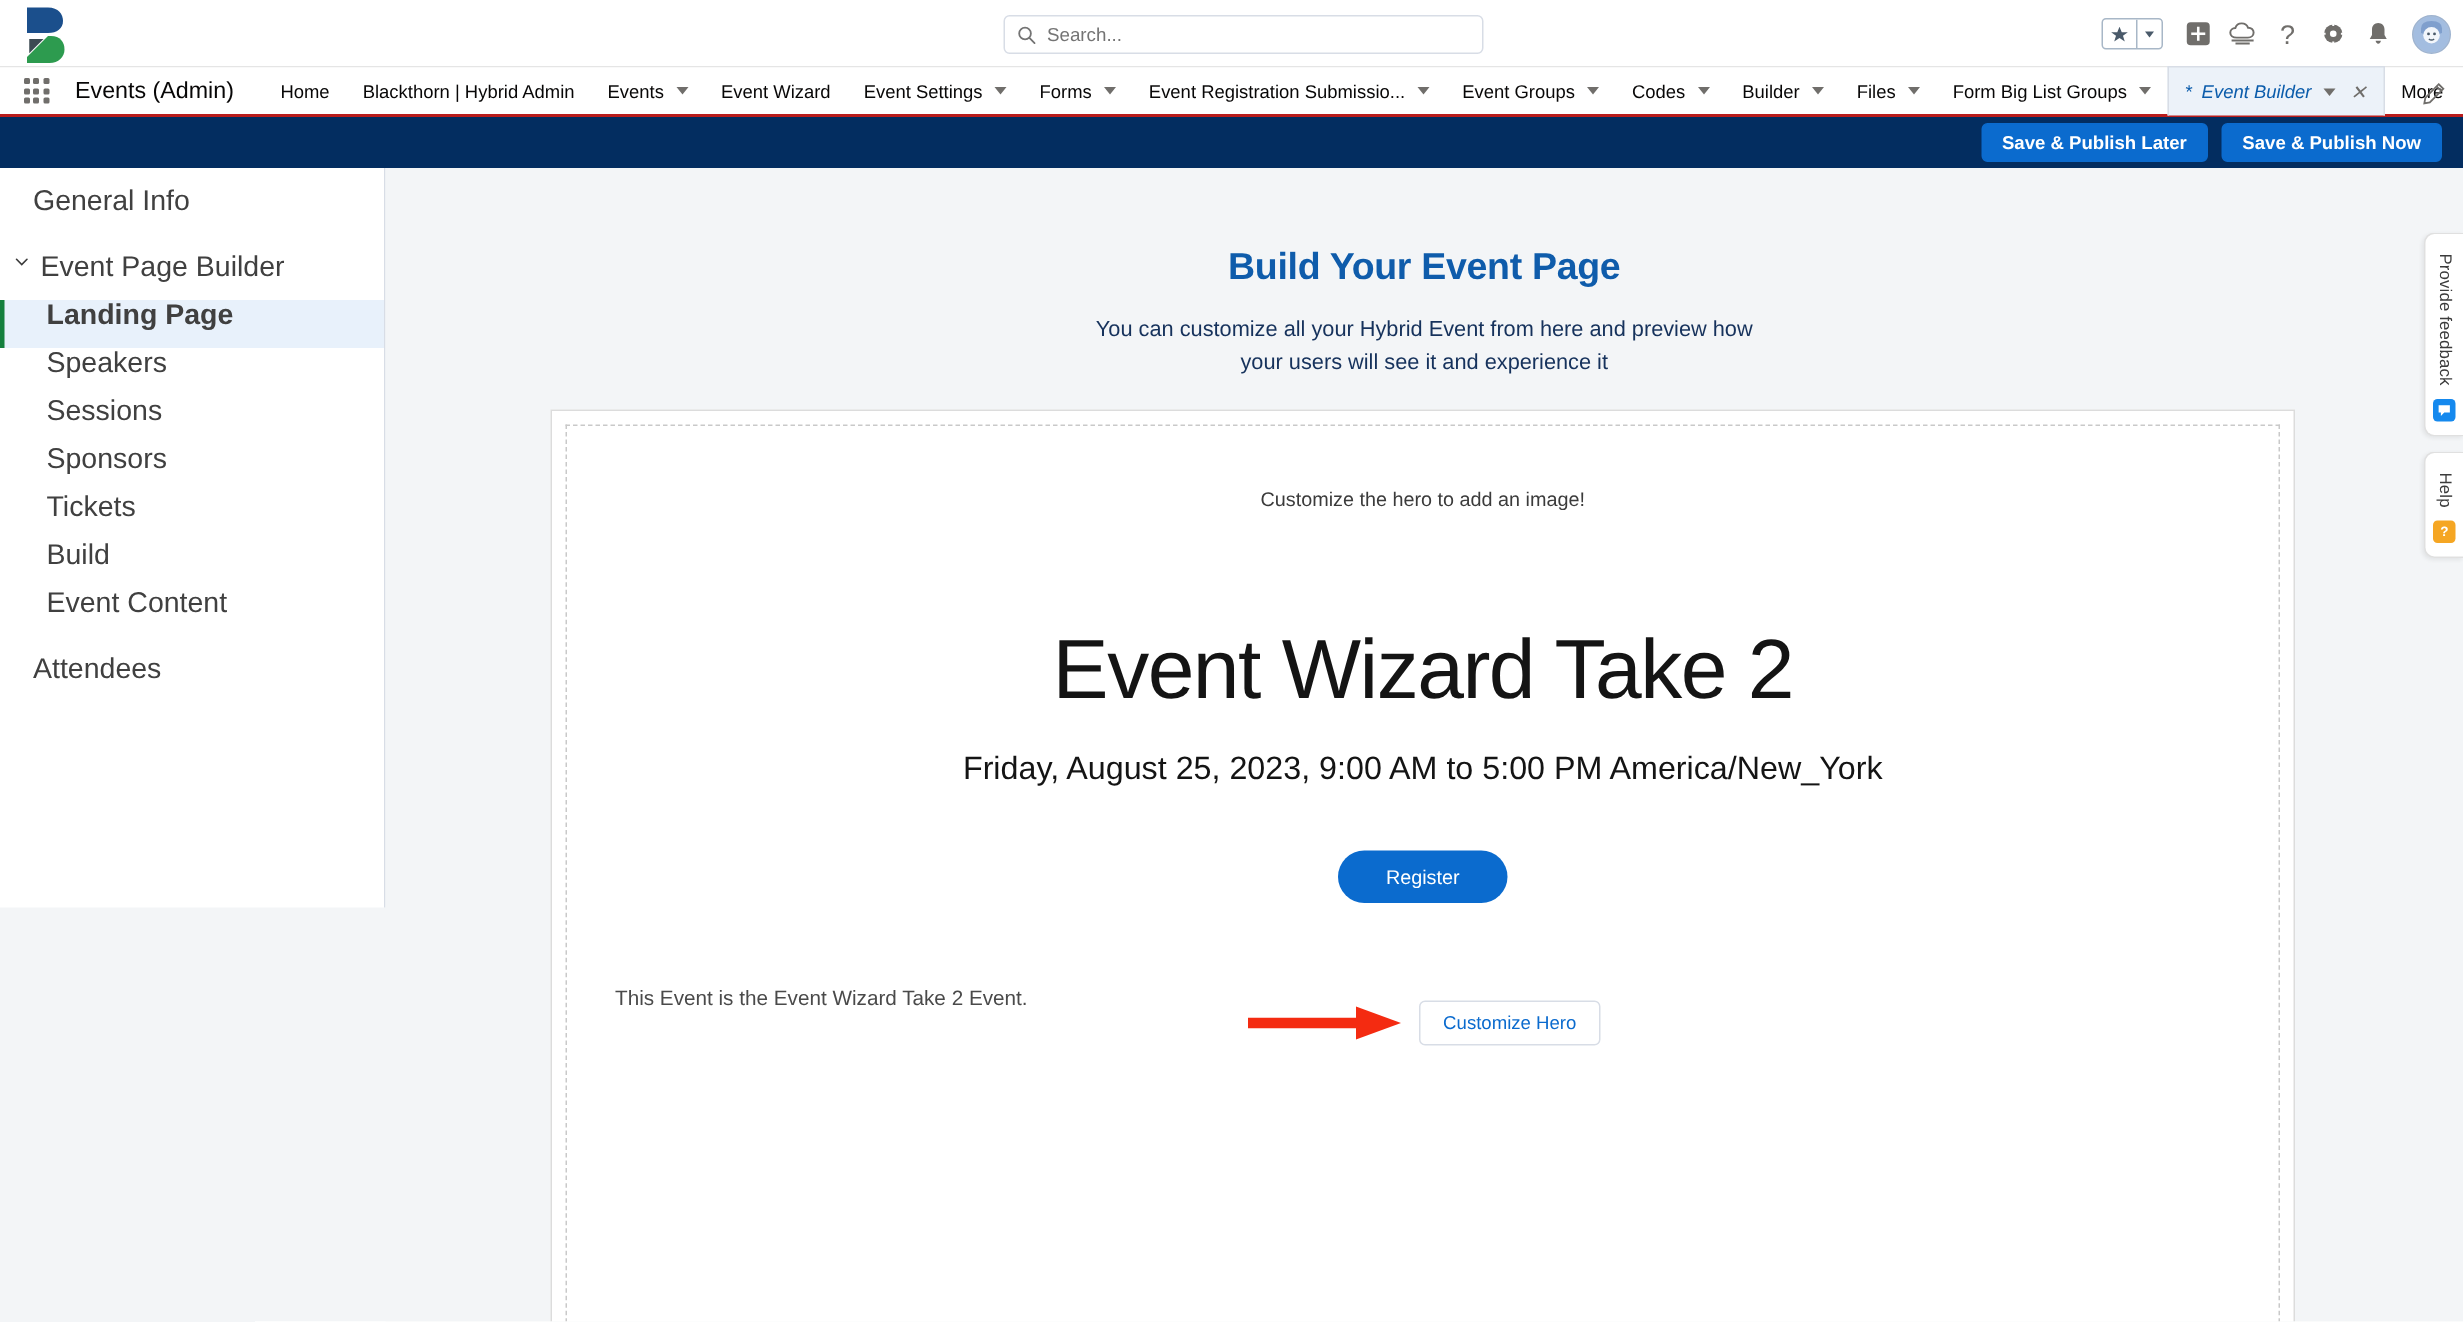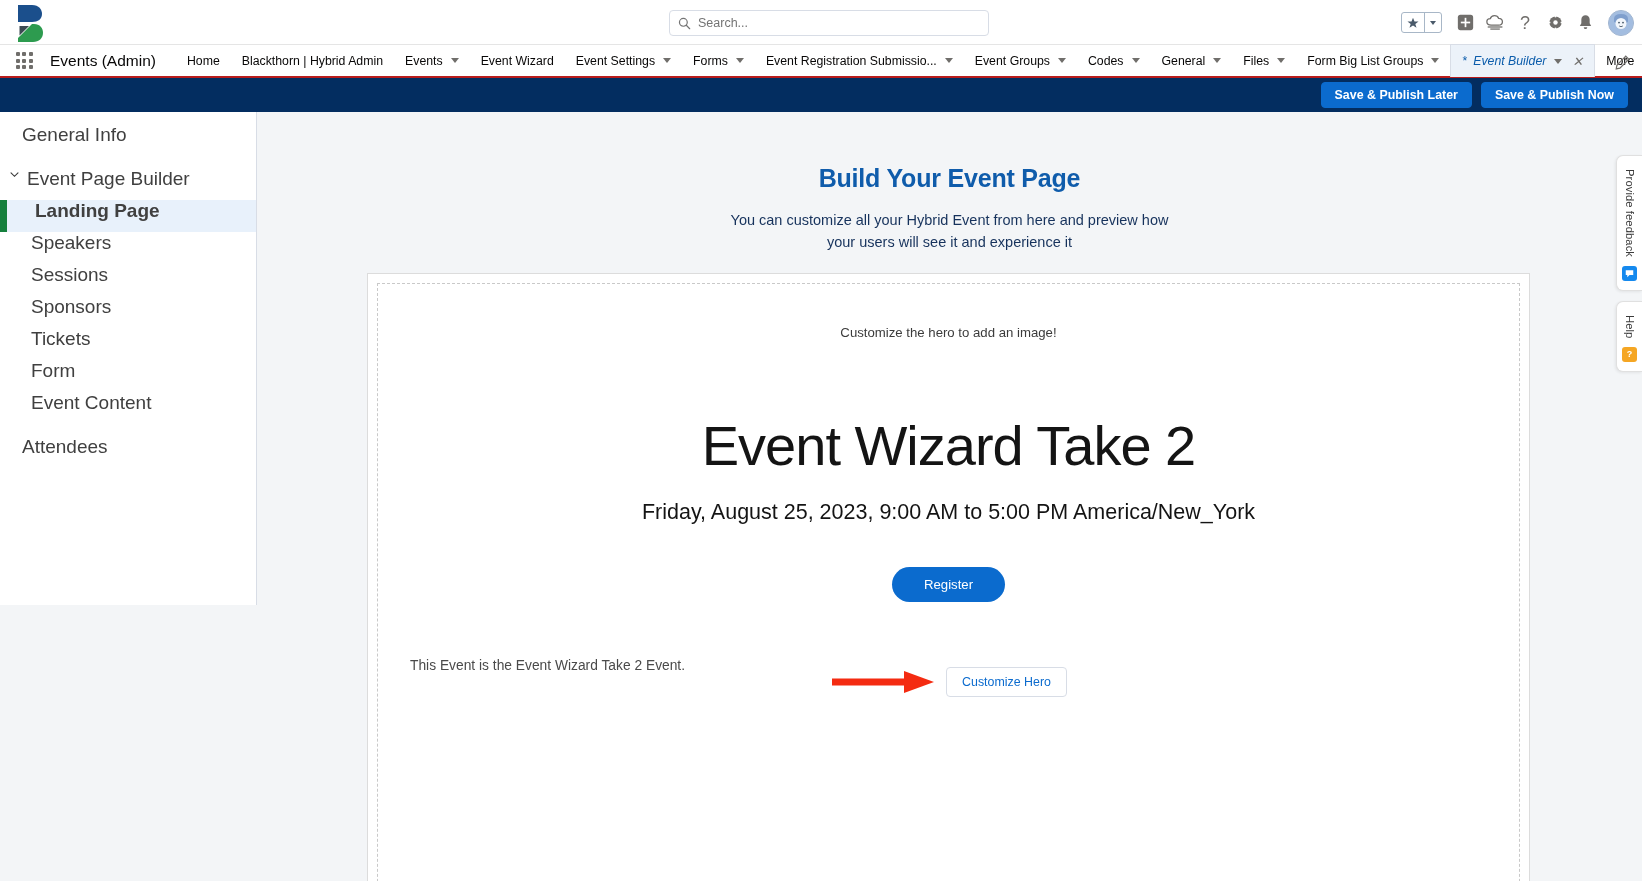--- a/index.html
+++ b/index.html
@@ -131,21 +131,21 @@
   .side-row {
     display: flex; 
     height: 32px; padding-left: 22px;
     font-size: 19px; color: #404040; cursor: pointer;
     position: relative;
   }
   .side-row.sub { padding-left: 31px; }
   .side-row.group { padding-left: 8px; gap: 7px; }
   .side-row.active {
     background: #e8f1fb; font-weight: bold;
-    border-left: 7px solid #15803d; padding-left: 28px;
+    border-left: 3px solid #15803d; padding-left: 28px;
   }
   .chev {
     width: 12px; height: 12px; flex: 0 0 auto;
     display: flex; align-items: center; justify-content: center;
   }
   .spacer-12 { height: 12px; }
 
   .main {
     flex: 1 1 auto; position: relative;
     background: #f3f5f7; overflow: hidden;
@@ -361,21 +361,21 @@
       </div>
       <div class="nav-item">
         <span class="navlabel">Event Groups</span>
         <span class="caret-dn"></span>
       </div>
       <div class="nav-item">
         <span class="navlabel">Codes</span>
         <span class="caret-dn"></span>
       </div>
       <div class="nav-item">
-        <span class="navlabel">General</span>
+        <span class="navlabel">Builder</span>
         <span class="caret-dn"></span>
       </div>
       <div class="nav-item">
         <span class="navlabel">Files</span>
         <span class="caret-dn"></span>
       </div>
       <div class="nav-item">
         <span class="navlabel">Form Big List Groups</span>
         <span class="caret-dn"></span>
       </div>
@@ -430,21 +430,21 @@
       <div class="side-row sub">
         <span>Sessions</span>
       </div>
       <div class="side-row sub">
         <span>Sponsors</span>
       </div>
       <div class="side-row sub">
         <span>Tickets</span>
       </div>
       <div class="side-row sub">
-        <span>Form</span>
+        <span>Build</span>
       </div>
       <div class="side-row sub">
         <span>Event Content</span>
       </div>
       <div class="spacer-12"></div>
       <div class="side-row">
         <span>Attendees</span>
       </div>
     </div>
 

